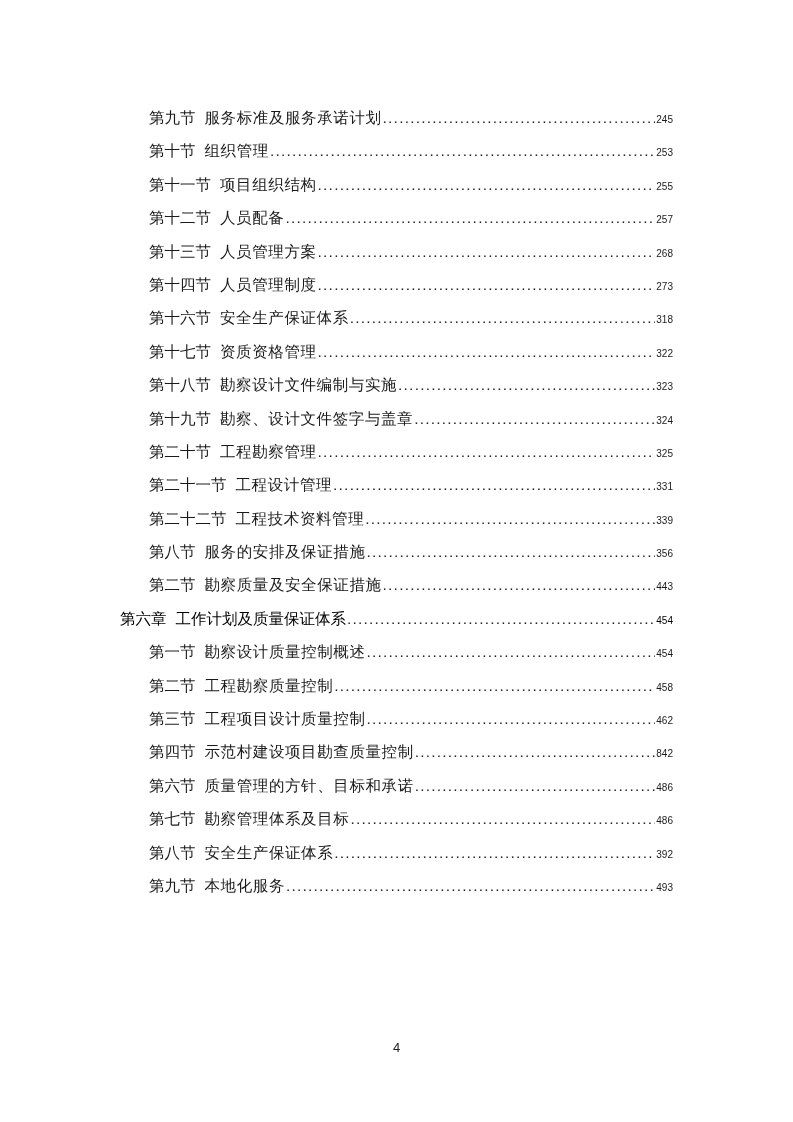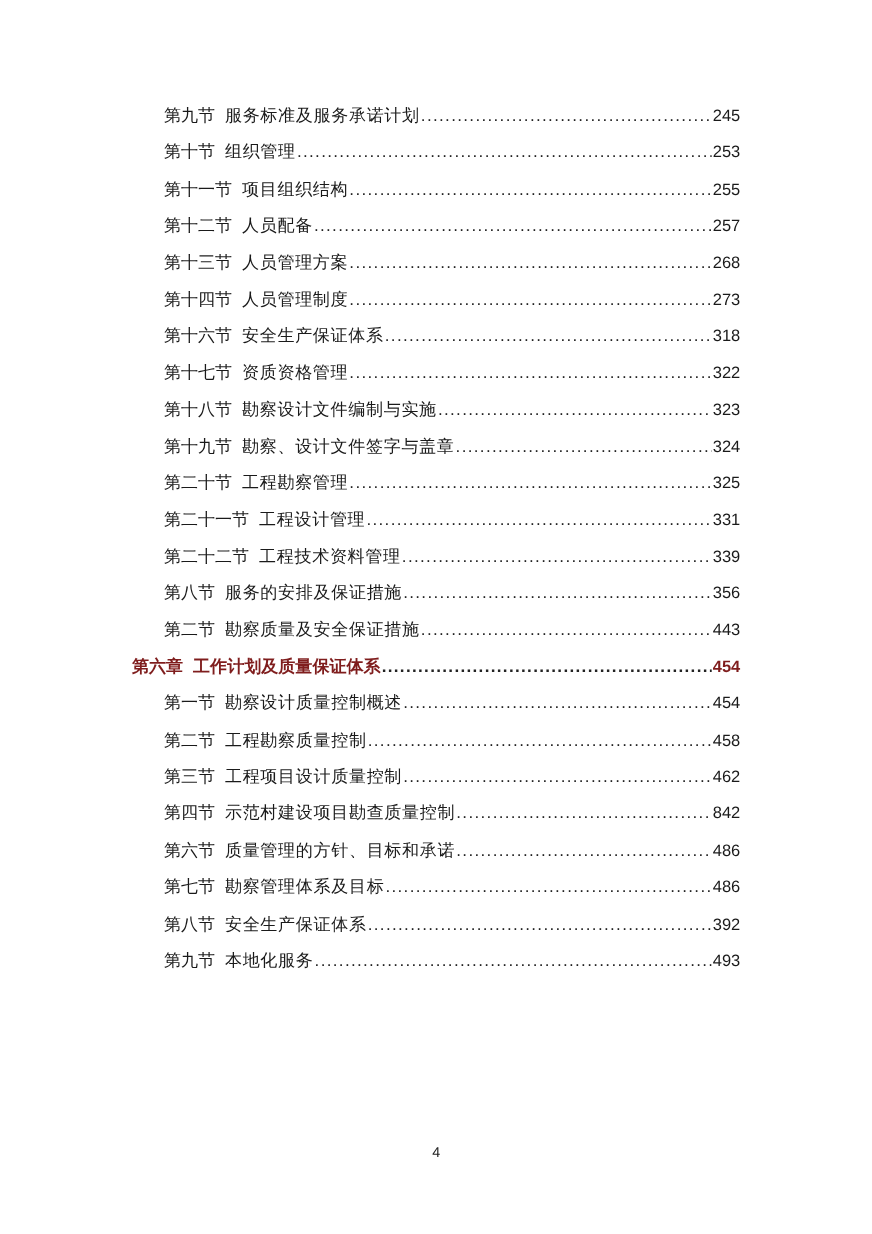--- a/index.html
+++ b/index.html
@@ -17,37 +17,37 @@
   }
   .page {
     position: absolute;
     left: 0; top: 0;
     width: 793px;
     height: 1122px;
   }
   .toc {
     position: absolute;
     left: 120px;
-    top: 89px;
+    top: 101px;
     width: 553px;
   }
   .toc-row {
     display: flex;
     align-items: baseline;
     height: 33.4px;
     font-size: 15.5px;
     line-height: 33.4px;
     white-space: nowrap;
   }
   .toc-row.section {
     padding-left: 29px;
   }
   .toc-row.chapter {
-    font-weight: bold;
-    color: #7f1d1d;
+    font-weight: normal;
+    color: #000000;
   }
   .toc-num {
     flex: 0 0 auto;
   }
   .toc-gap {
     flex: 0 0 auto;
     width: 9px;
   }
   .toc-title {
     flex: 0 0 auto;
@@ -61,21 +61,21 @@
     font-family: "Liberation Sans", sans-serif;
     letter-spacing: 1.2px;
     color: #222;
   }
   .toc-leader::before {
     content: "........................................................................................................................................................................................";
   }
   .toc-page {
     flex: 0 0 auto;
     font-family: "Liberation Sans", sans-serif;
-    font-size: 15px;
+    font-size: 10px;
     text-align: right;
   }
   .page-number {
     position: absolute;
     left: 0;
     width: 793px;
     top: 1040px;
     text-align: center;
     font-family: "Liberation Sans", sans-serif;
     font-size: 13px;

